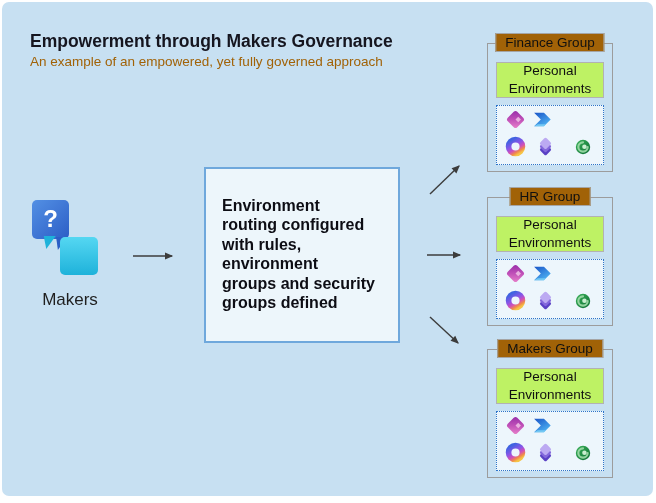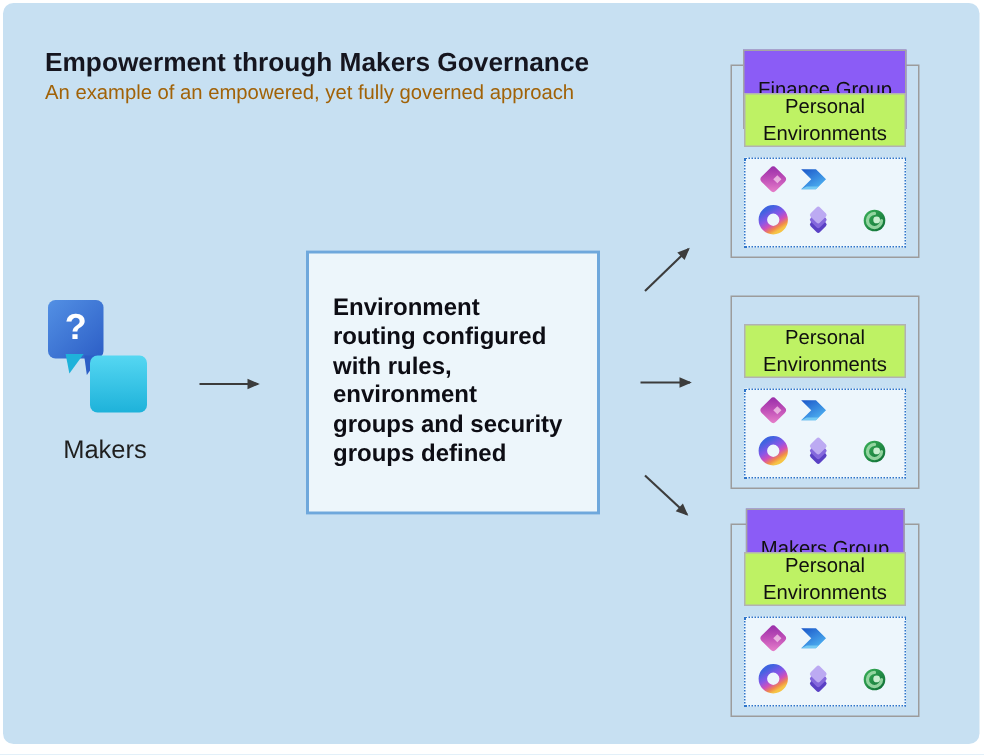--- a/index.html
+++ b/index.html
@@ -58,21 +58,21 @@
   
   .group{
     position:absolute;left:485px;width:126px;height:129px;
     border:1.2px solid #9c9c9c;box-sizing:border-box;
   }
   .group-finance{top:41px;}
   .group-hr{top:195px;}
   .group-legal{top:347px;}
   .group-label{
     position:absolute;left:50%;top:-11px;transform:translateX(-50%);
-    background:#8b5cf6;border:1px solid #a5a5a5;padding:17px 9px;
+    background:#a16207;border:1px solid #a5a5a5;padding:0 9px;
     font-size:13.5px;color:#101010;white-space:nowrap;line-height:17px;
   }
   .pe-box{
     position:absolute;left:8px;top:18px;width:108px;height:36px;
     background:#bef264;border:1px solid #b2b2b2;box-sizing:border-box;
     display:flex;align-items:center;justify-content:center;
   }
   .pe-box span{font-size:13.5px;color:#101010;text-align:center;line-height:18px;width:100px;}
   .dotted{
     position:absolute;left:8px;top:61px;width:108px;height:60px;
@@ -175,20 +175,21 @@
       </svg>
       <svg class="pp-icon ic-dataverse" viewBox="0 0 20 20">
         <circle cx="10" cy="10" r="8" fill="url(#g-dv)"></circle>
         <path d="M10 4.8 a5.2 5.2 0 1 0 5.2 5.2" fill="none" stroke="#9fdca8" stroke-width="2.4" stroke-linecap="round" opacity="0.9"></path>
         <circle cx="11.6" cy="9.6" r="2.5" fill="#c9eed0"></circle>
       </svg>
     </div>
   </div>
 
   <div class="group group-hr">
+    <div class="group-label">HR Group</div>
     <div class="pe-box">
       <span>Personal Environments</span>
     </div>
     <div class="dotted">
       <svg class="pp-icon ic-apps" viewBox="0 0 20 20">
         <rect x="3.6" y="3.6" width="12.8" height="12.8" rx="2.4" transform="rotate(45 10 10)" fill="url(#g-pa)"></rect>
         <path d="M12.6 7.4 L15.2 10 L12.6 12.6 L10 10 Z" fill="#f3c9e8" opacity="0.8"></path>
       </svg>
       <svg class="pp-icon ic-automate" viewBox="0 0 20 20">
         <path d="M2 3.6 H11.4 L17.8 10 L11.4 16.4 H2 L8.4 10 Z" fill="url(#g-fl)"></path>

